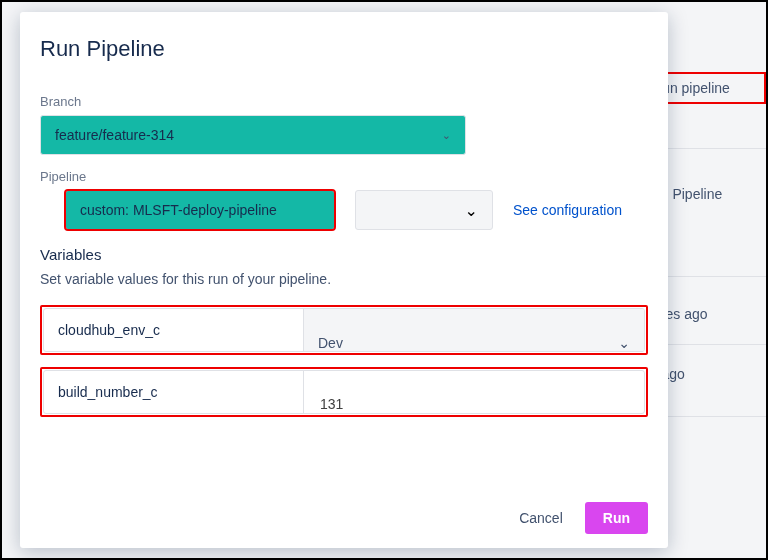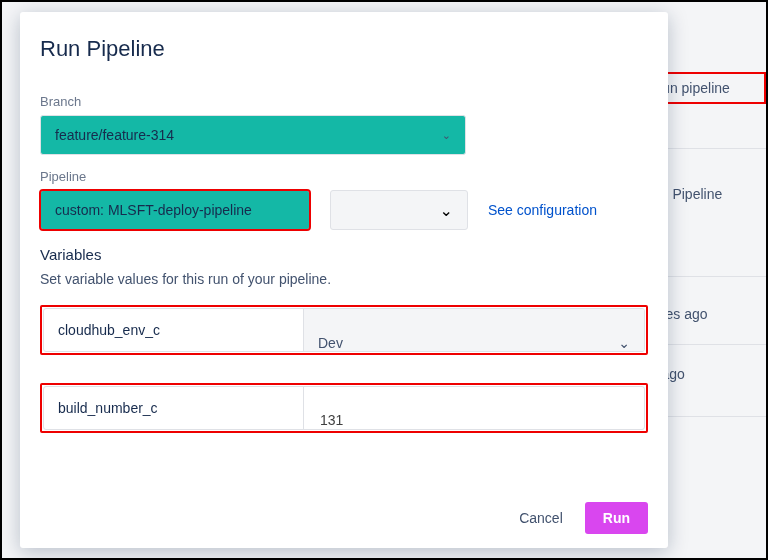--- a/index.html
+++ b/index.html
@@ -123,22 +123,22 @@
     background:none; border:none;
     font-size:14px; color:#42526e;
     padding:8px 12px; cursor:pointer; font-weight:500;
   }
   .btn-run {
     background:#d946ef; color:#fff;
     border:none; border-radius:3px;
     font-size:14px; font-weight:600;
     padding:8px 18px; cursor:pointer;
   }
-  .hl-red { outline:2px solid #e00; outline-offset:-1px;}
-  .hl-red-wrap { border:2px solid #e00; padding:1px; border-radius:2px; margin-bottom:28px;}
+  .hl-red { outline:2px solid #e00; outline-offset:-1px;margin-left:25px;}
+  .hl-red-wrap { border:2px solid #e00; padding:1px; border-radius:2px; margin-bottom:12px;}
   .hl-red-wrap .var-row { margin-bottom:0; }
 </style>
 </head>
 <body>
 
 <div class="bg-area">
   <div class="bg-btn">Run pipeline</div>
   <div class="bg-sep" style="top:146px;"></div>
   <div class="bg-row" style="margin-top:30px;">
     <span style="font-size:10px;margin-right:18px;">⌄</span>

